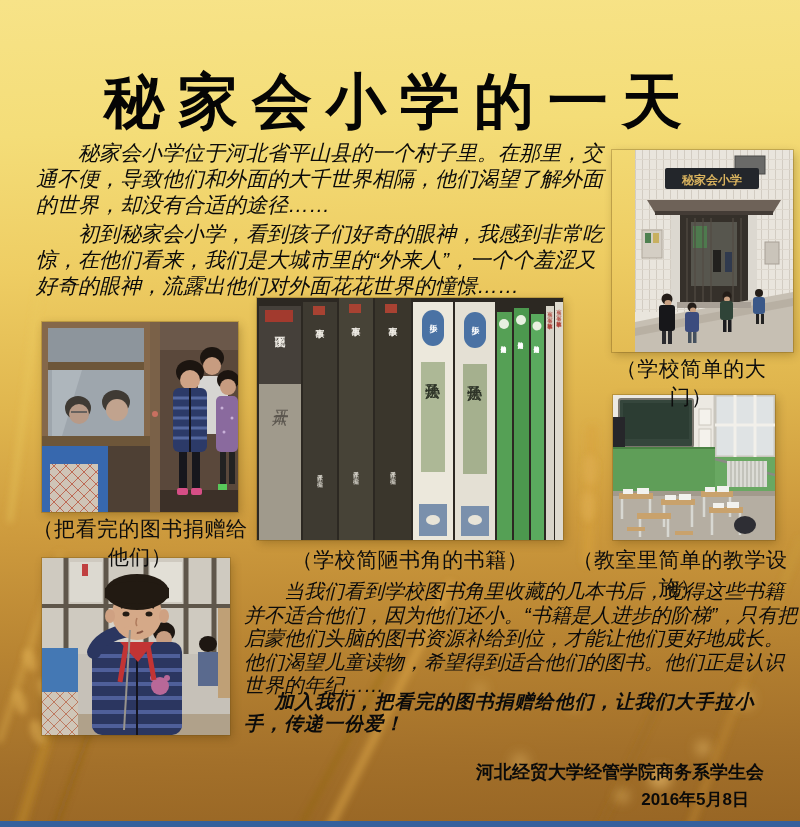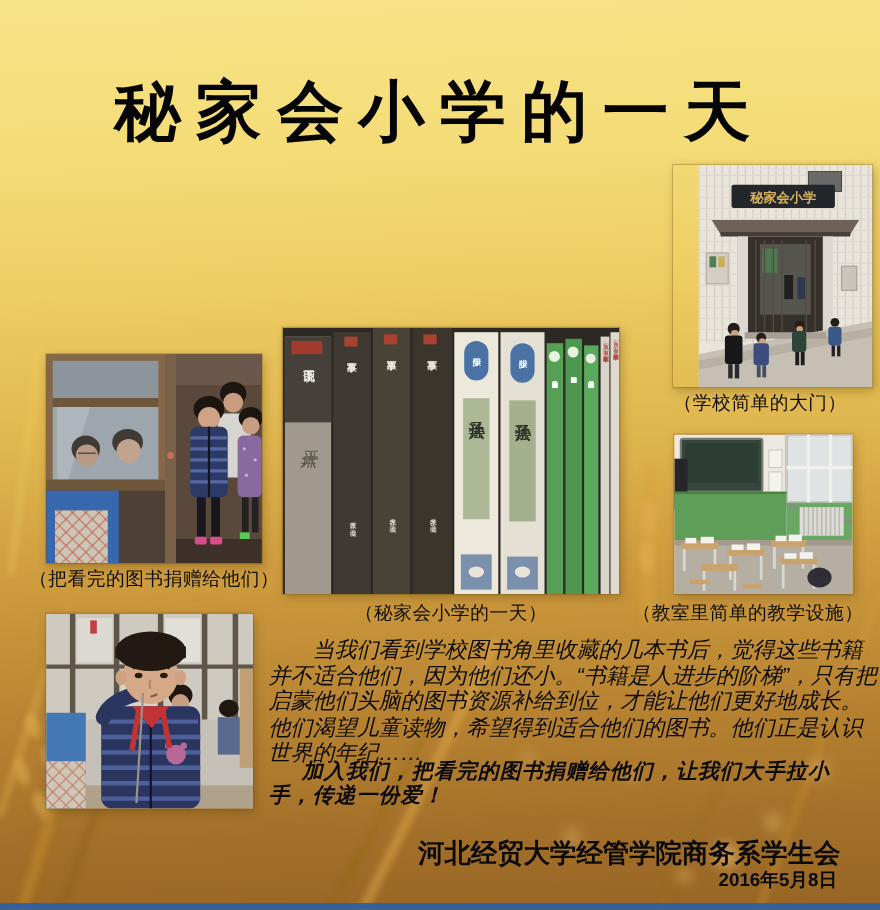--- a/index.html
+++ b/index.html
@@ -16,28 +16,28 @@
     letter-spacing:14px;color:#050505;white-space:nowrap;
   }
   .hand{font-style:italic;font-weight:500;color:#0b0b0b;}
   .intro{left:36px;top:140px;width:568px;font-size:21px;line-height:1.24;}
   .intro p{margin:0 0 3px 0;text-indent:2em;}
   .bodytext{left:244px;top:580px;width:554px;font-size:20px;line-height:1.18;}
   .bodytext p{margin:0;text-indent:2em;}
   .cta{left:244px;top:691px;width:524px;font-size:19px;line-height:1.18;
        font-weight:800;letter-spacing:1px;text-indent:1.6em;}
   .photo{position:absolute;z-index:1;box-shadow:0 0 0 1px rgba(110,80,20,.3),2px 3px 9px rgba(70,45,0,.3);line-height:0;}
-  .cap{position:absolute;z-index:2;text-align:center;font-size:17px;color:#0d0d0d;letter-spacing:.5px;}
+  .cap{position:absolute;z-index:2;text-align:center;font-size:21px;color:#0d0d0d;letter-spacing:.5px;}
   .p-gate{left:612px;top:150px;padding-left:23px;}        .c-gate{left:596px;top:355px;width:190px;}
   .p-children{left:42px;top:322px;}     .c-children{left:24px;top:515px;width:232px;}
   .p-books{left:257px;top:298px;}       .c-books{left:257px;top:546px;width:306px;}
   .p-classroom{left:613px;top:395px;}   .c-classroom{left:558px;top:546px;width:244px;}
   .p-boy{left:42px;top:558px;}          .c-boy{left:42px;top:738px;width:188px;}
-  .footer-org{right:36px;top:760px;font-size:24px;font-weight:700;z-index:2;position:absolute;}
-  .footer-date{right:39px;top:788px;font-size:17px;font-weight:700;z-index:2;position:absolute;}
+  .footer-org{right:36px;top:760px;font-size:18px;font-weight:700;z-index:2;position:absolute;}
+  .footer-date{right:51px;top:788px;font-size:17px;font-weight:700;z-index:2;position:absolute;}
   .bottom-bar{position:absolute;left:0;bottom:0;width:100%;height:6px;background:#35609c;z-index:3;}
   .vtext{writing-mode:vertical-rl;text-orientation:upright;}
 </style>
 </head>
 <body>
 
 <div class="poster">
 
   <svg class="bg-deco" width="800" height="827" viewBox="0 0 800 827">
     <defs>
@@ -74,20 +74,24 @@
       <circle cx="745" cy="700" r="9" opacity="0.35"></circle>
       <circle cx="622" cy="796" r="6" opacity="0.5"></circle>
       <circle cx="520" cy="762" r="9" opacity="0.3"></circle>
       <circle cx="575" cy="705" r="6" opacity="0.3"></circle>
       <circle cx="480" cy="690" r="7" opacity="0.25"></circle>
     </g>
   </svg>
 
   <h1 class="layer title">秘家会小学的一天</h1>
 
+  <div class="layer hand intro">
+    <p>秘家会小学位于河北省平山县的一个村子里。在那里，交通不便，导致他们和外面的大千世界相隔，他们渴望了解外面的世界，却没有合适的途径……</p>
+    <p>初到秘家会小学，看到孩子们好奇的眼神，我感到非常吃惊，在他们看来，我们是大城市里的“外来人”，一个个羞涩又好奇的眼神，流露出他们对外面花花世界的憧憬……</p>
+  </div>
 
   <figure class="photo p-gate" style="margin:0">
     <svg width="158" height="202" viewBox="0 0 158 202">
       <defs>
         <pattern id="tileP" width="7" height="10" patternUnits="userSpaceOnUse">
           <rect width="7" height="10" fill="#e9e5dd"></rect>
             <rect width="1" height="10" fill="#d2ccc2"></rect>
             <rect y="9" width="7" height="1" fill="#ddd7cd"></rect>
         </pattern>
       </defs>
@@ -248,21 +252,21 @@
         <text x="280" y="44" font-size="5.5" fill="#ffffff" text-anchor="middle" class="vtext">孙子兵法与三十六计中的大智慧</text>
       </g>
       <g>
         <rect x="289" y="8" width="8" height="234" fill="#d8d4c9"></rect>
         <rect x="298" y="4" width="8" height="238" fill="#dedacf"></rect>
         <text x="293" y="16" font-size="5" fill="#b04038" text-anchor="middle" class="vtext">军旗·军徽·军歌的故事</text>
         <text x="302" y="14" font-size="5" fill="#b04038" text-anchor="middle" class="vtext">军旗·军徽·军歌的故事</text>
       </g>
     </svg>
   </figure>
-  <div class="cap c-books">（秘家会小学的一天）</div>
+  <div class="cap c-books">（学校简陋书角的书籍）</div>
 
   <figure class="photo p-classroom" style="margin:0">
     <svg width="162" height="145" viewBox="0 0 162 145">
       <rect width="162" height="145" fill="#ece9e2"></rect>
       <rect x="6" y="4" width="74" height="48" rx="2" fill="#35463c" stroke="#7a766e" stroke-width="2"></rect>
       <rect x="10" y="8" width="66" height="36" fill="#2c3d33"></rect>
       <rect x="0" y="22" width="12" height="46" fill="#26262a"></rect>
       <rect x="86" y="14" width="12" height="16" fill="#f4f2ec" stroke="#ccc8be"></rect>
       <rect x="86" y="34" width="12" height="20" fill="#f4f2ec" stroke="#ccc8be"></rect>
       <rect x="102" y="0" width="60" height="62" fill="#dfe3e4" stroke="#c9c6bd" stroke-width="3"></rect>

